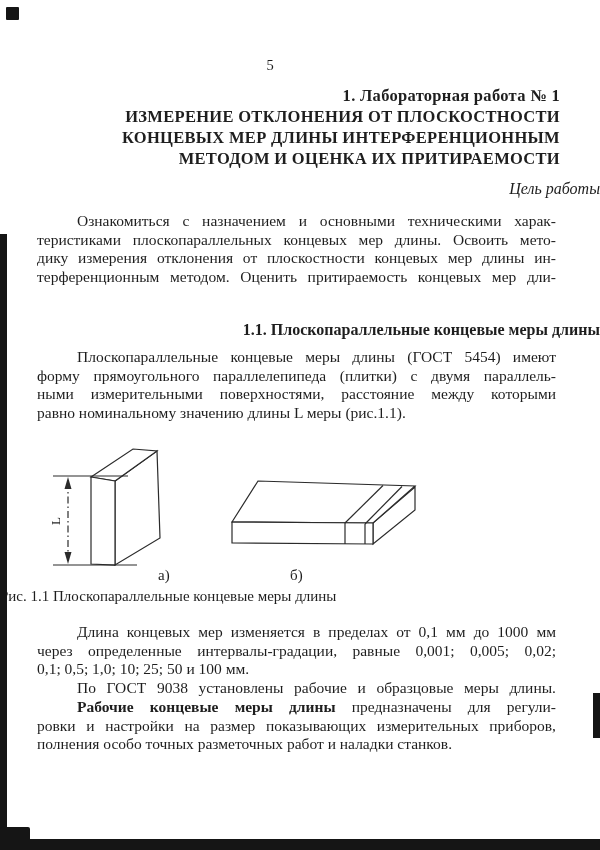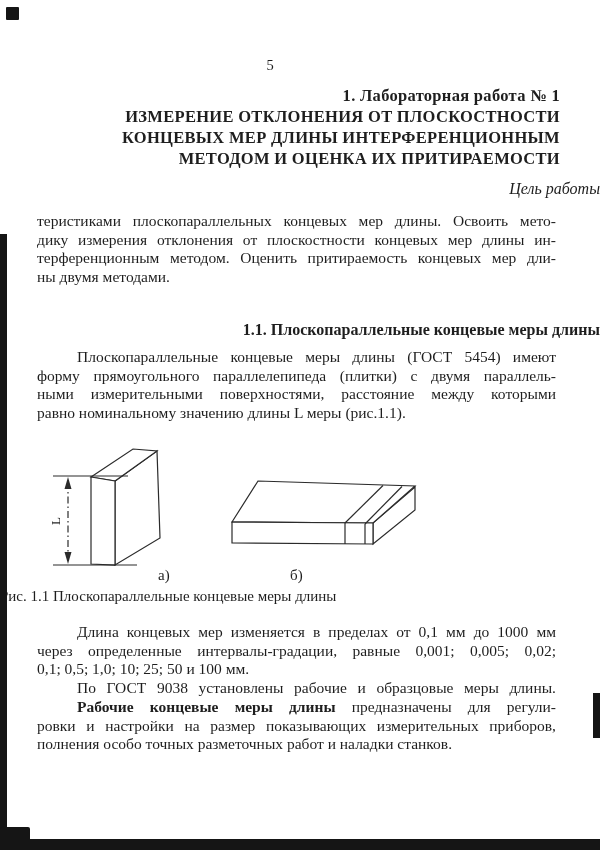--- a/index.html
+++ b/index.html
@@ -63,24 +63,24 @@
   <div class="worktitle">
     <div>1. Лабораторная работа № 1</div>
     <div>ИЗМЕРЕНИЕ ОТКЛОНЕНИЯ ОТ ПЛОСКОСТНОСТИ</div>
     <div>КОНЦЕВЫХ МЕР ДЛИНЫ ИНТЕРФЕРЕНЦИОННЫМ</div>
     <div>МЕТОДОМ И ОЦЕНКА ИХ ПРИТИРАЕМОСТИ</div>
   </div>
 
   <div class="goal-heading">Цель работы</div>
 
   <div class="bodyblock goal-para">
+    <div class="jline indent">Ознакомиться с назначением и основными техническими харак-</div>
     <div class="jline">теристиками плоскопараллельных концевых мер длины. Освоить мето-</div>
     <div class="jline">дику измерения отклонения от плоскостности концевых мер длины ин-</div>
     <div class="jline">терференционным методом. Оценить притираемость концевых мер дли-</div>
-    <div class="jline lastline">ны двумя методами.</div>
   </div>
 
   <div class="sect-heading">1.1. Плоскопараллельные концевые меры длины</div>
 
   <div class="bodyblock sect-para">
     <div class="jline indent">Плоскопараллельные концевые меры длины (ГОСТ 5454) имеют</div>
     <div class="jline">форму прямоугольного параллелепипеда (плитки) с двумя параллель-</div>
     <div class="jline">ными измерительными поверхностями, расстояние между которыми</div>
     <div class="jline lastline">равно номинальному значению длины L меры (рис.1.1).</div>
   </div>

